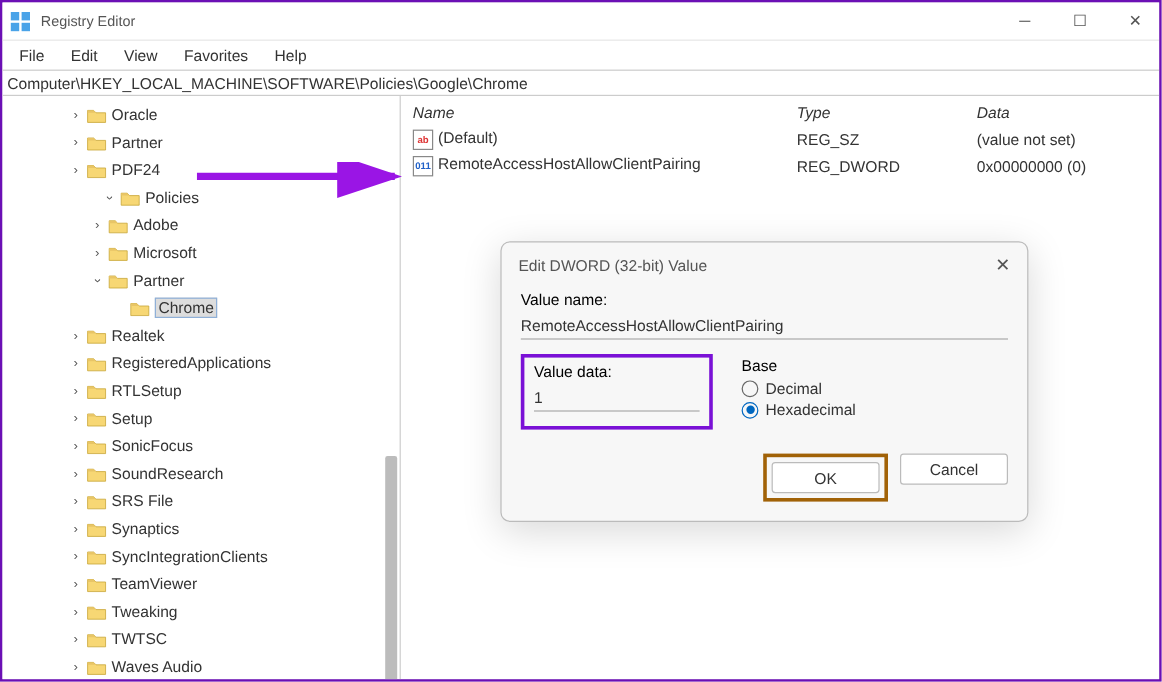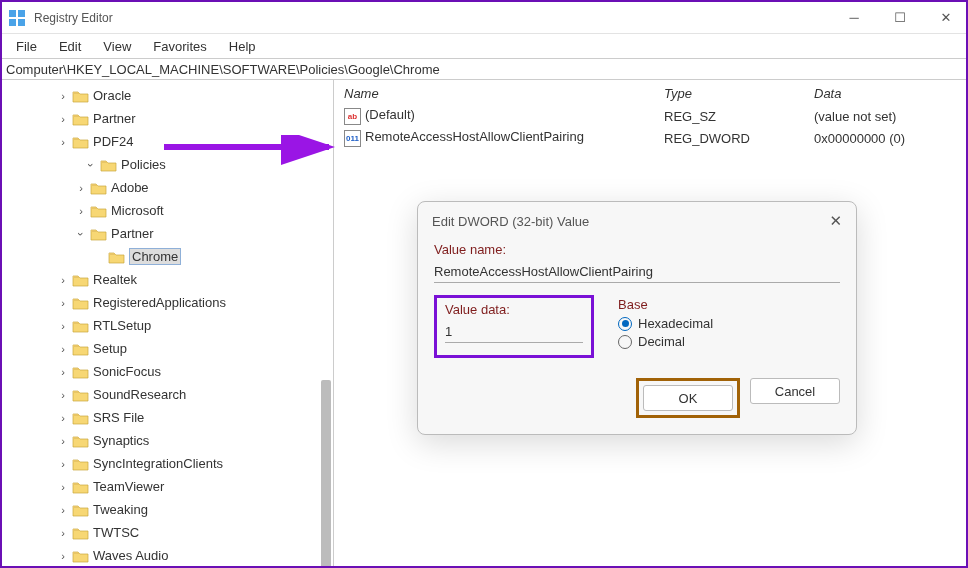--- a/index.html
+++ b/index.html
@@ -39,21 +39,21 @@
     .val-icon.sz { background: #fff; color: #d33; }
     .val-icon.dw { background: #fff; color: #2060c7; }
     
     .arrow-annotation { position: absolute; top: 135px; left: 164px; pointer-events: none; z-index: 5; }
     
     .dialog { position: absolute; left: 417px; top: 201px; width: 440px; background: #f7f7f7; border: 1px solid #bbb; border-radius: 8px; box-shadow: 0 8px 32px rgba(0,0,0,0.15); z-index: 10; }
     .dlg-titlebar { display: flex; align-items: center; padding: 10px 14px 6px; }
     .dlg-title { font-size: 13px; color: #555; flex: 1; }
     .dlg-close { font-size: 15px; color: #555; }
     .dlg-body { padding: 6px 16px 12px; }
-    .field-label { font-size: 13px; color: #7f1d1d; margin-bottom: 4px; }
+    .field-label { font-size: 13px; color: #000000; margin-bottom: 4px; }
     .field-input { width: 100%; border: none; border-bottom: 1px solid #aaa; background: transparent; font-size: 13px; padding: 3px 0; margin-bottom: 12px; color: #333; }
     .lower-section { display: flex; gap: 18px; }
     .value-data-group { border: 3px solid #7a11d6; padding: 4px 8px 8px; width: 160px; }
     .vd-input { width: 100%; border: none; border-bottom: 1px solid #aaa; background: transparent; font-size: 13px; padding: 3px 0; color: #333; }
     .base-group { padding: 2px 6px 6px; flex: 1; }
     .radio-row { display: flex; align-items: center; gap: 6px; font-size: 13px; color: #333; margin: 3px 0; }
     .radio { width: 14px; height: 14px; border-radius: 50%; border: 1px solid #666; display: inline-flex; align-items: center; justify-content: center; }
     .radio.checked::after { content: ''; width: 7px; height: 7px; background: #0067c0; border-radius: 50%; }
     .radio.checked { border-color: #0067c0; }
     .dlg-buttons { display: flex; justify-content: flex-end; gap: 10px; padding: 8px 16px 16px; }
@@ -310,26 +310,26 @@
     <input class="field-input" readonly="" value="RemoteAccessHostAllowClientPairing" style="">
     
     <div class="lower-section">
       <div class="value-data-group">
         <div class="field-label">Value data:</div>
         <input class="vd-input" value="1" style="">
       </div>
       <div class="base-group">
         <div class="field-label">Base</div>
         <div class="radio-row">
+          <span class="radio"></span>
+          <span>Decimal</span>
+        </div>
+        <div class="radio-row">
           <span class="radio checked"></span>
           <span>Hexadecimal</span>
-        </div>
-        <div class="radio-row">
-          <span class="radio"></span>
-          <span>Decimal</span>
         </div>
       </div>
     </div>
   </div>
   <div class="dlg-buttons">
     <span class="ok-wrap">
       <div class="dlg-btn">OK</div>
     </span>
     <div class="dlg-btn">Cancel</div>
   </div>

